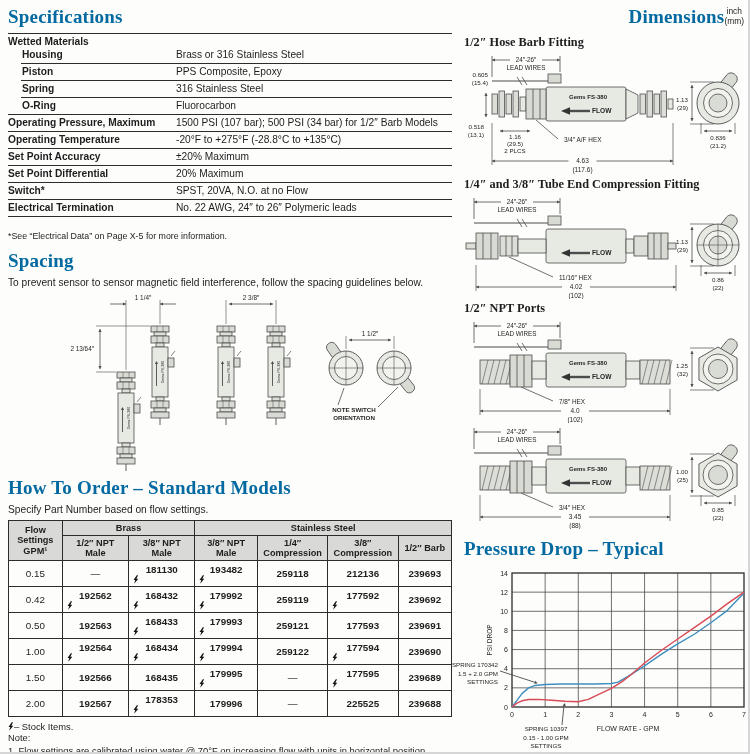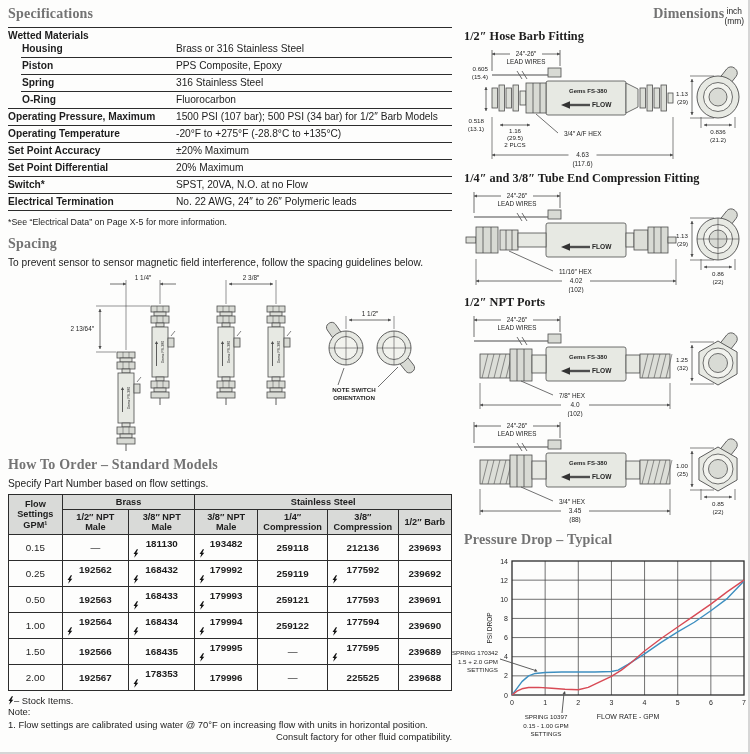--- a/index.html
+++ b/index.html
@@ -1,32 +1,32 @@
 <!DOCTYPE html>
 <html><head>
 <meta charset="utf-8">
 <style>
   html,body{margin:0;padding:0;}
   body{width:750px;height:754px;background:#ffffff;font-family:"Liberation Sans","DejaVu Sans",sans-serif;color:#1d1d1d;}
   .page{position:relative;width:750px;height:754px;box-sizing:border-box;padding:6px 2px 0 8px;background:#fdfdfc;border-right:2px solid #d6d6d6;border-bottom:2px solid #d6d6d6;overflow:hidden;}
   .cols{display:flex;gap:12px;}
   .left{width:444px;flex:none;}
   .right{width:286px;flex:none;position:relative;}
-  h2.sec{font-family:"Liberation Serif","DejaVu Serif",serif;color:#737373;font-size:14px;font-weight:600;margin:0 0 5px 0;letter-spacing:.2px;}
+  h2.sec{font-family:"Liberation Serif","DejaVu Serif",serif;color:#0369a1;font-size:19px;font-weight:600;margin:0 0 5px 0;letter-spacing:.2px;}
   h2.mt{margin-top:9px;}
   
   .spec{border-top:1.5px solid #2c2c2c;border-bottom:1.5px solid #2c2c2c;width:444px;}
   .spec-row{display:flex;padding:2px 0 3px 0;}
   .spec-row.head{padding:2px 0 0 0;}
   .spec-label{width:168px;flex:none;font-weight:bold;font-size:10.2px;box-sizing:border-box;}
   .spec-label.ind{padding-left:14px;}
   .spec-value{font-size:10.2px;flex:1;}
   .sepline{height:0;border-top:1px solid #2c2c2c;}
   .sepline.inset{margin-left:13px;}
-  .foot{font-size:8.8px;margin:6px 0 9px 0;}
+  .foot{font-size:8.8px;margin:14px 0 9px 0;}
   .intro{font-size:10.2px;margin:0 0 2px 0;width:432px;line-height:1.25;}
   
   table.order{border-collapse:collapse;margin-top:3px;}
   .order th,.order td{border:1px solid #2c2c2c;text-align:center;}
   .order th{background:#d9dad8;font-size:9.2px;line-height:1.12;padding:2px 1px;}
   .order td{font-size:9.8px;padding:2.5px 1px;}
   .order td.part{font-weight:bold;}
   .c0{width:52px;}.c1{width:66px;}.c2{width:66px;}.c3{width:62px;}.c4{width:68px;}.c5{width:68px;}.c6{width:52px;}
   .bolt{width:6px;height:9px;margin-left:3px;vertical-align:-1px;}
   .legend{font-size:9.4px;margin-top:4px;display:flex;align-items:center;gap:0;}
@@ -259,21 +259,21 @@
                   <polygon points="4.4,0 0.6,5.6 2.6,5.6 1.4,10 6.2,4 3.9,4 5.9,0" fill="#141414"></polygon>
                 </svg></td>
               <td class="part">193482<svg viewBox="0 0 7 10" class="bolt">
                   <polygon points="4.4,0 0.6,5.6 2.6,5.6 1.4,10 6.2,4 3.9,4 5.9,0" fill="#141414"></polygon>
                 </svg></td>
               <td class="part">259118</td>
               <td class="part">212136</td>
               <td class="part">239693</td>
             </tr>
             <tr>
-              <td>0.25</td>
+              <td>0.42</td>
               <td class="part">192562<svg viewBox="0 0 7 10" class="bolt">
                   <polygon points="4.4,0 0.6,5.6 2.6,5.6 1.4,10 6.2,4 3.9,4 5.9,0" fill="#141414"></polygon>
                 </svg></td>
               <td class="part">168432<svg viewBox="0 0 7 10" class="bolt">
                   <polygon points="4.4,0 0.6,5.6 2.6,5.6 1.4,10 6.2,4 3.9,4 5.9,0" fill="#141414"></polygon>
                 </svg></td>
               <td class="part">179992<svg viewBox="0 0 7 10" class="bolt">
                   <polygon points="4.4,0 0.6,5.6 2.6,5.6 1.4,10 6.2,4 3.9,4 5.9,0" fill="#141414"></polygon>
                 </svg></td>
               <td class="part">259119</td>

